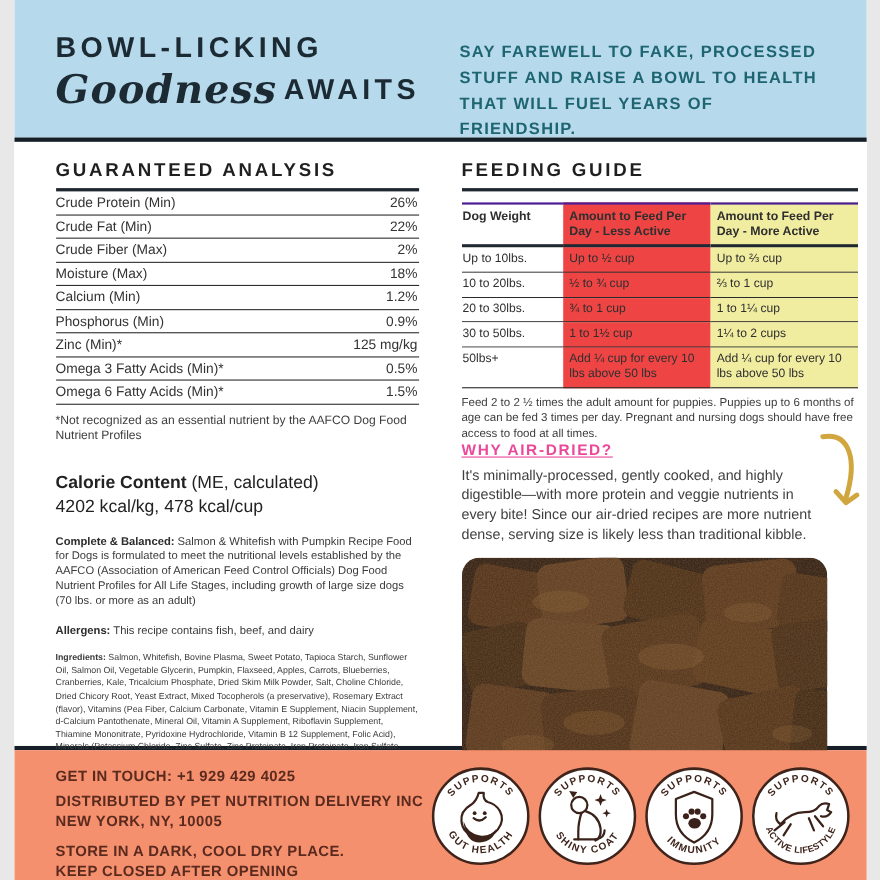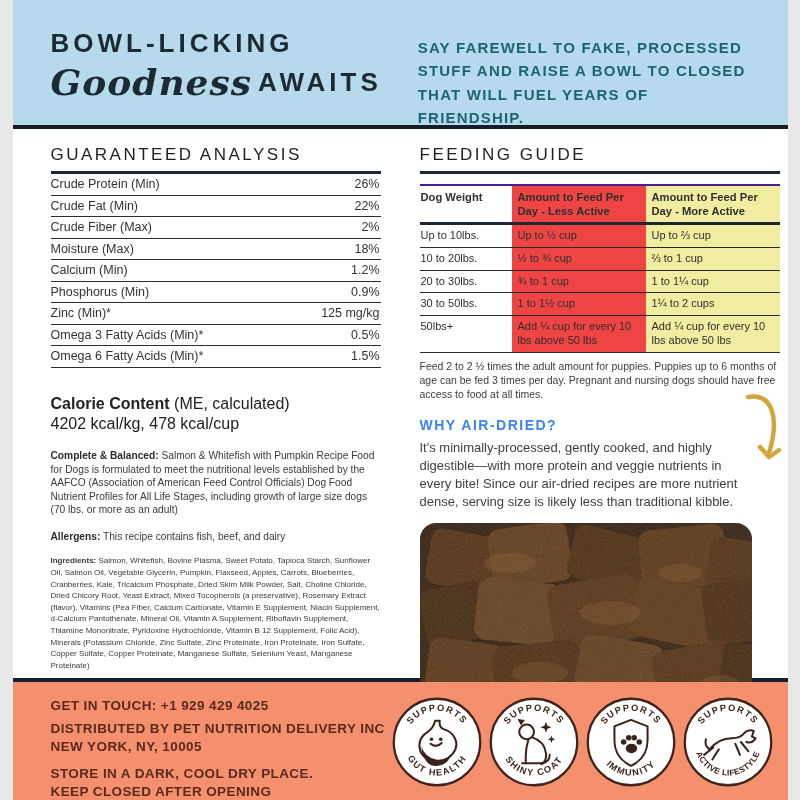--- a/index.html
+++ b/index.html
@@ -11,41 +11,41 @@
   .hero-line1{font-size:26px;font-weight:bold;letter-spacing:4px;color:#1c2a33;}
   .hero-line2{margin-top:2px;color:#1c2a33;}
   .script{font-family:"DejaVu Serif","Liberation Serif",serif;font-style:italic;font-weight:bold;font-size:36px;letter-spacing:1px;}
   .awaits{font-size:26px;font-weight:bold;letter-spacing:4px;vertical-align:4px;margin-left:6px;}
   .hero-right{padding-top:8px;font-size:15px;font-weight:bold;letter-spacing:1.2px;line-height:1.55;color:#1d6570;}
   .divider{height:4px;background:#161f27;}
   
   .main{position:relative;height:549px;background:#ffffff;}
   .col-left{position:absolute;left:38px;top:16px;width:330px;}
   .col-right{position:absolute;left:407px;top:16px;width:360px;}
-  .sec-title{font-size:17px;font-weight:normal;letter-spacing:2.5px;color:#1f1f1f;
+  .sec-title{font-size:17px;font-weight:bold;letter-spacing:2.5px;color:#1f1f1f;
              border-bottom:3.5px solid #1f2730;padding-bottom:6px;}
   
   .ga-row{display:flex;justify-content:space-between;border-bottom:1.8px solid #2e2e2e;
           font-size:12.5px;color:#333;padding:3px 1px 3.5px 0;}
   .ga-value{text-align:right;}
   .footnote{font-size:11px;color:#3e3e3e;line-height:1.35;margin-top:7px;}
   .cal-block{margin-top:26px;font-size:16px;color:#222;line-height:1.3;}
   .cal-bold{font-weight:bold;}
   .para{margin-top:14px;font-size:10px;line-height:1.33;color:#3a3a3a;}
   .para .lbl{font-weight:bold;color:#2c2c2c;}
   .ingredients{margin-top:12px;font-size:8px;line-height:1.45;color:#3a3a3a;}
   
   .fg-table{display:grid;grid-template-columns:92px 134px 134px;margin-top:0;}
   .fg-cell{font-size:11px;color:#2f2f2f;padding:4px 6px;border-bottom:1.6px solid #2a2a2a;line-height:1.25;}
   .fg-head{font-weight:bold;font-size:11.2px;border-top:2px solid #4c1d95;border-bottom:3px solid #1f2730;}
   .fg-c0{background:#ffffff;padding-left:1px;}
   .fg-c1{background:#ef4444;}
   .fg-c2{background:#f1eda0;}
   .fg-note{font-size:10.5px;color:#3d3d3d;line-height:1.35;margin-top:6px;}
-  .why-title{margin-top:16px;font-size:14px;font-weight:bold;letter-spacing:1.5px;color:#3b82f6;}
+  .why-title{font-size:14px;font-weight:bold;letter-spacing:1.5px;color:#ec4899;text-decoration:underline;}
   .why-text{margin-top:6px;width:322px;font-size:13px;line-height:1.38;color:#3f3f3f;}
   .arrow-wrap{position:absolute;right:-6px;top:246px;width:44px;height:78px;}
   .photo{margin-top:12px;width:332px;height:204px;}
   
   .footer{box-sizing:border-box;position:relative;height:118px;background:#f5906e;padding:16px 0 0 38px;}
   .f-line{font-size:13.5px;font-weight:bold;letter-spacing:0.4px;color:#5a2a1e;}
   .mt8{margin-top:8px;} .mt2{margin-top:3px;} .mt12{margin-top:12px;}
   .badges{position:absolute;right:14px;top:14px;display:flex;gap:5px;}
   .badge{width:92px;height:92px;}
   .badge-text{font-family:"Liberation Sans","DejaVu Sans",sans-serif;font-size:10px;font-weight:bold;
@@ -61,21 +61,21 @@
 
   <div class="hero">
     <div class="hero-left">
       <div class="hero-line1">BOWL-LICKING</div>
       <div class="hero-line2">
         <span class="script">Goodness</span><span class="awaits">AWAITS</span>
       </div>
     </div>
     <div class="hero-right">
       <div>SAY FAREWELL TO FAKE, PROCESSED</div>
-      <div>STUFF AND RAISE A BOWL TO CLOSED</div>
+      <div>STUFF AND RAISE A BOWL TO HEALTH</div>
       <div>THAT WILL FUEL YEARS OF FRIENDSHIP.</div>
     </div>
   </div>
 
   <div class="divider"></div>
 
   <div class="main">
 
     <div class="col-left">
       <div class="sec-title">GUARANTEED ANALYSIS</div>
@@ -110,20 +110,21 @@
           </div>
           <div class="ga-row">
             <span class="ga-label">Omega 3 Fatty Acids (Min)*</span>
             <span class="ga-value">0.5%</span>
           </div>
           <div class="ga-row">
             <span class="ga-label">Omega 6 Fatty Acids (Min)*</span>
             <span class="ga-value">1.5%</span>
           </div>
         </div>
+      <div class="footnote">*Not recognized as an essential nutrient by the AAFCO Dog Food Nutrient Profiles</div>
 
       <div class="cal-block">
         <div><span class="cal-bold">Calorie Content</span><span> (ME, calculated)</span></div>
         <div>4202 kcal/kg, 478 kcal/cup</div>
       </div>
 
       <p class="para" style="font-size:10.2px">
         <span class="lbl">Complete &amp; Balanced:</span>
         <span>Salmon &amp; Whitefish with Pumpkin Recipe Food for Dogs is formulated to meet the nutritional levels established by the AAFCO (Association of American Feed Control Officials) Dog Food Nutrient Profiles for All Life Stages, including growth of large size dogs (70 lbs. or more as an adult)</span>
       </p>

